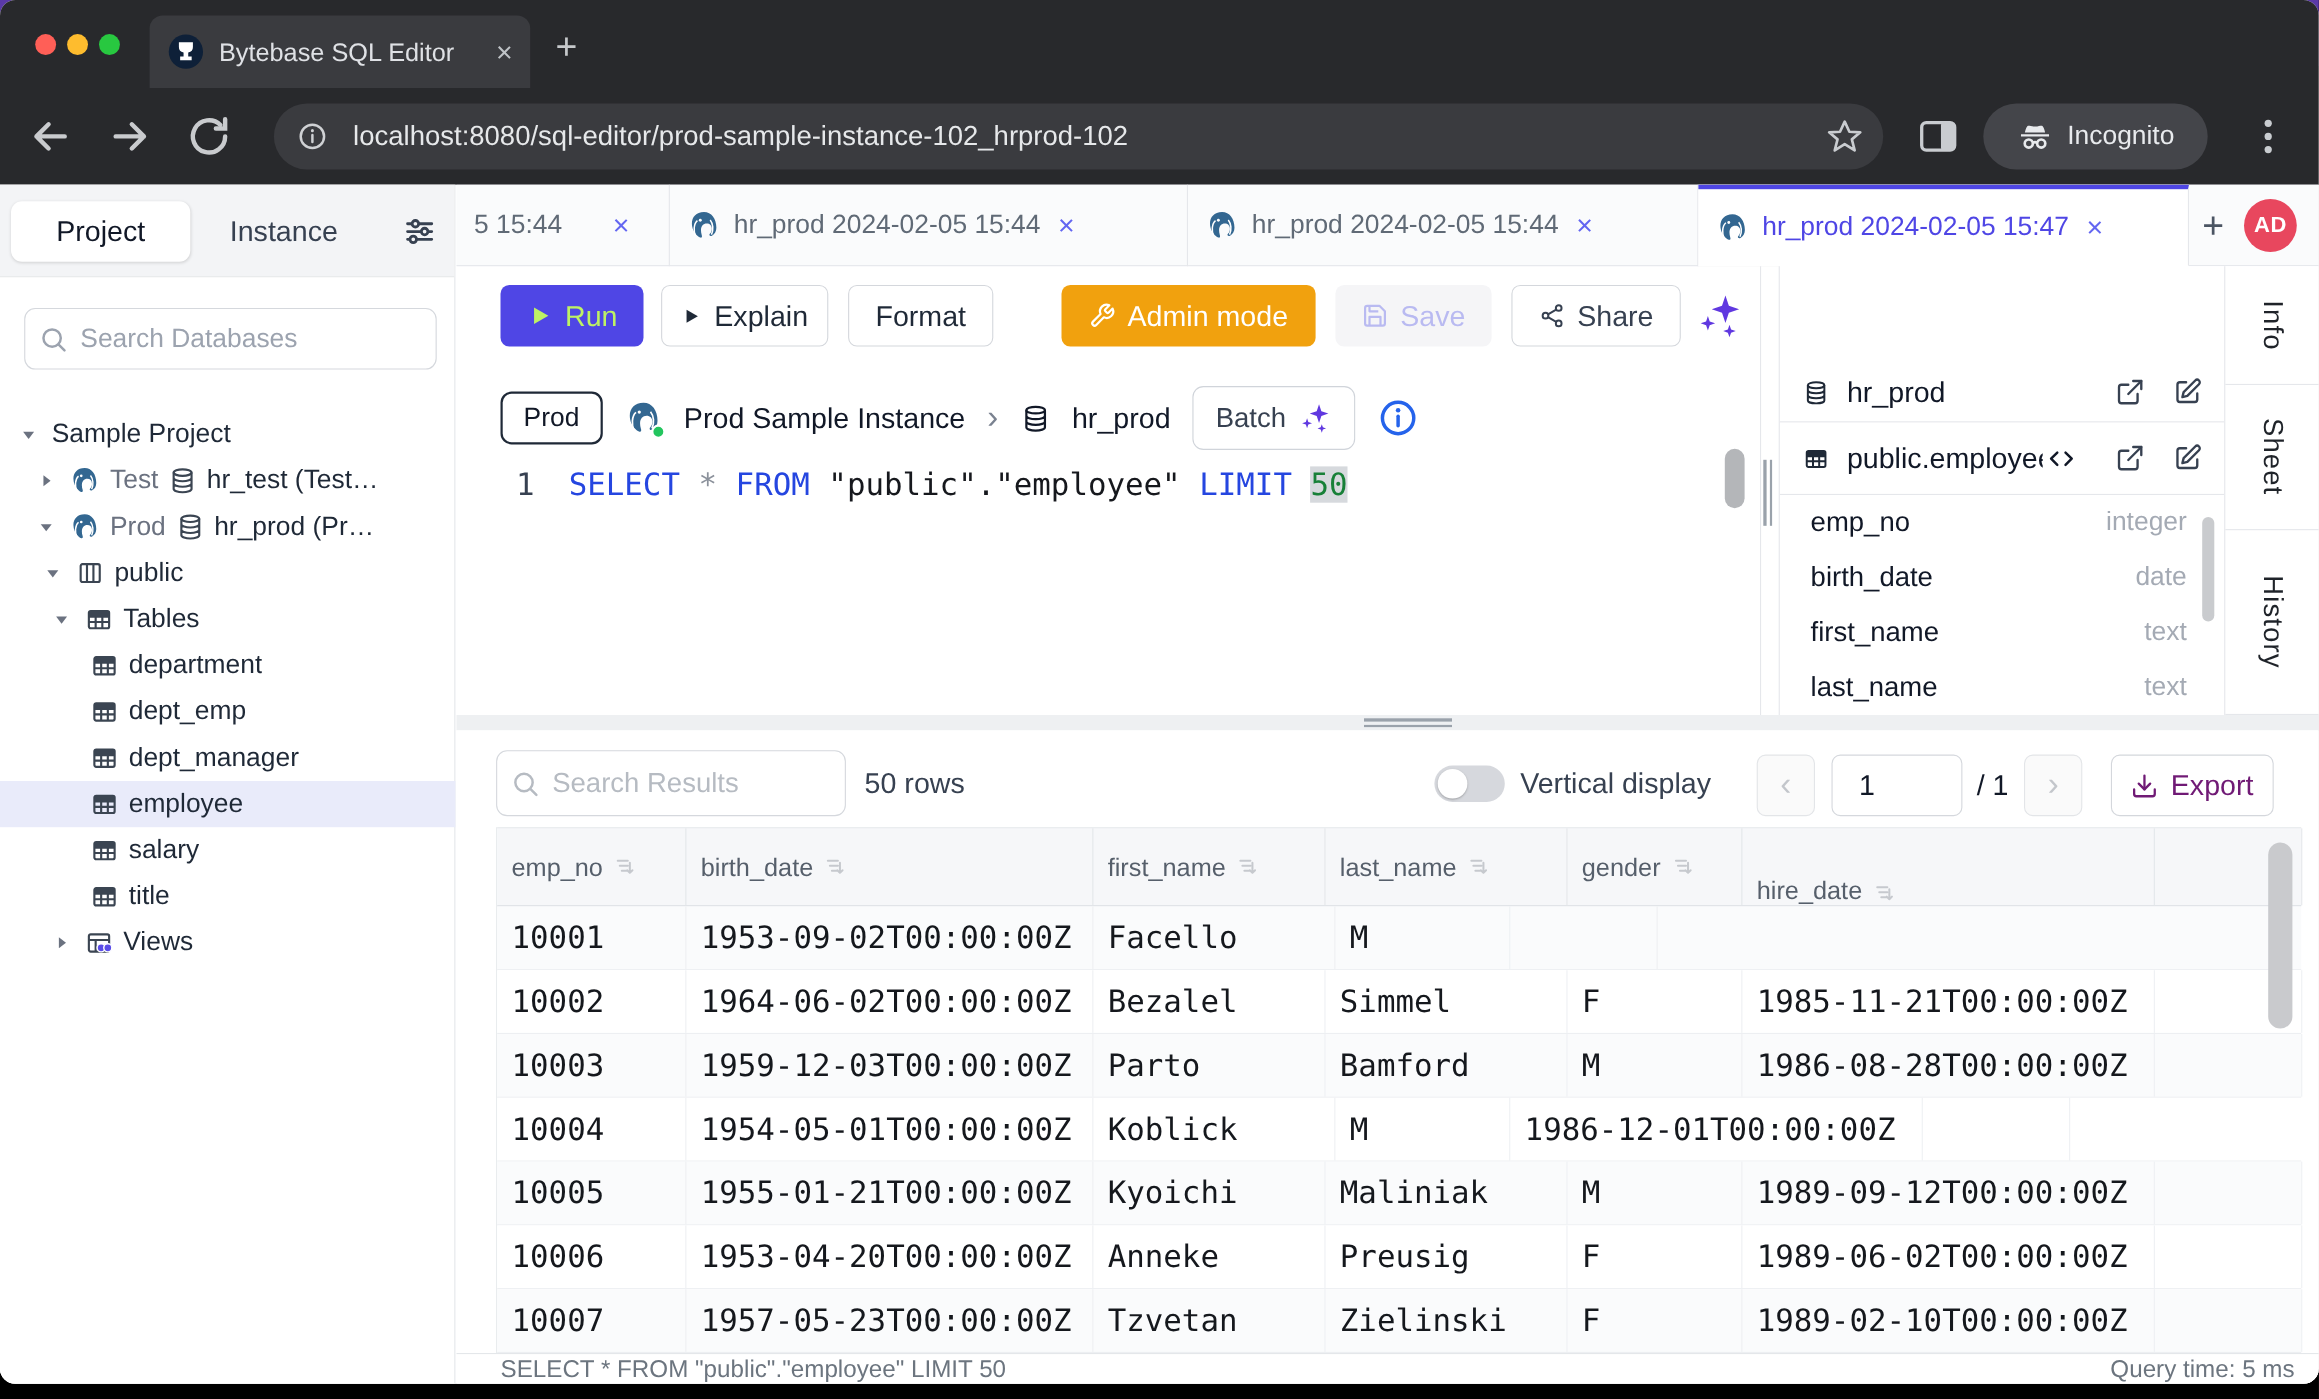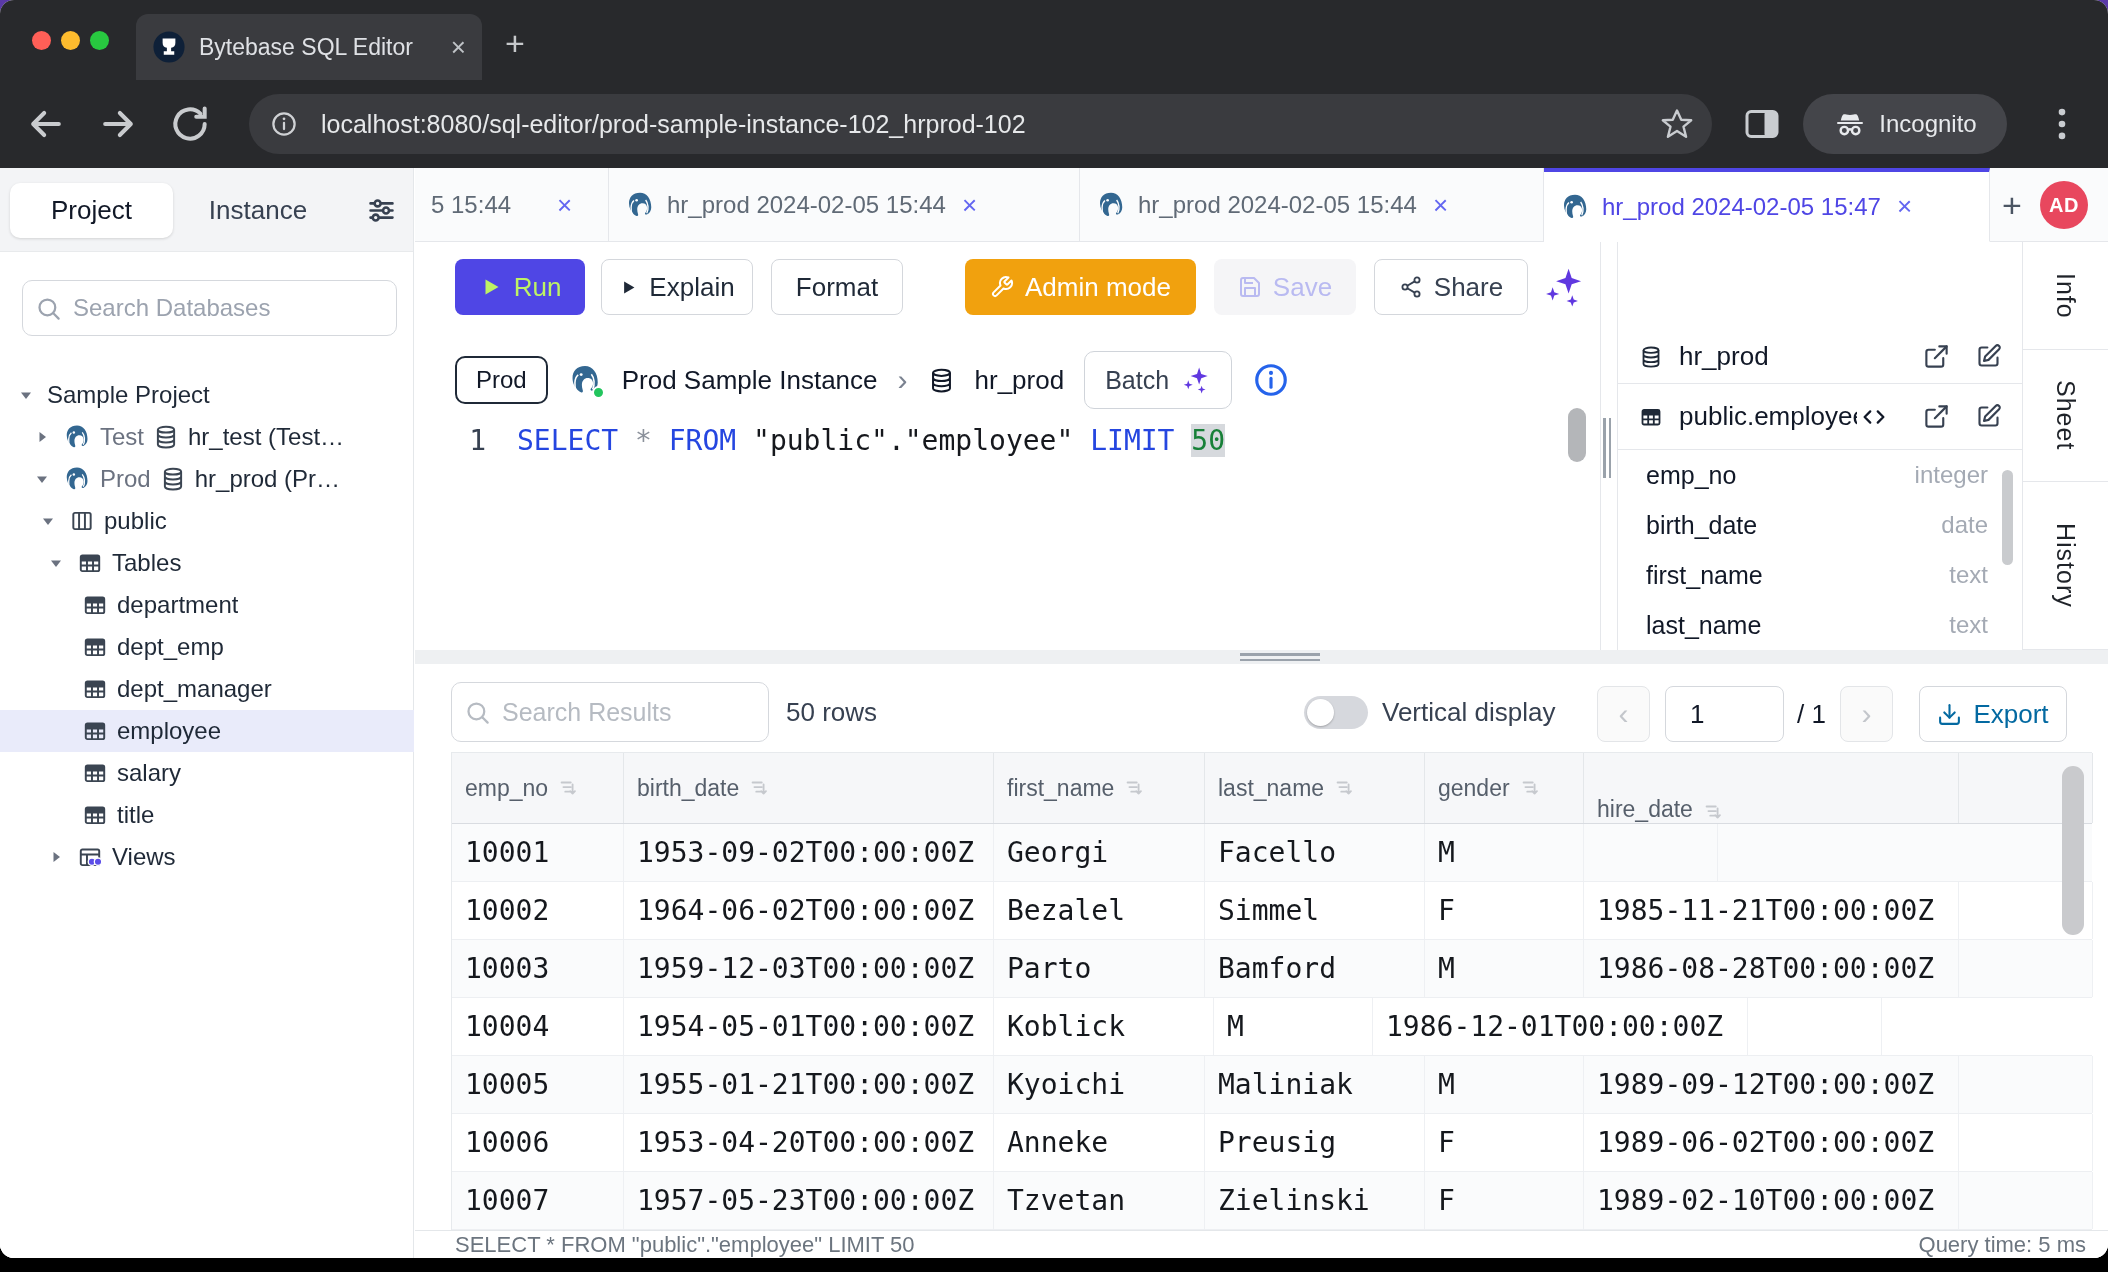--- a/index.html
+++ b/index.html
@@ -135,21 +135,21 @@
   .res-search input{border:0;outline:0;font-size:25px;width:100%;color:#374151;font-family:"Liberation Sans",sans-serif;}
   .res-search input::placeholder{color:#b6bbc2}
   .rowcount{position:absolute;left:371px;top:18px;height:60px;display:flex;align-items:center;font-size:26px;color:#374151;}
   .toggle{position:absolute;left:889px;top:32px;width:64px;height:33px;border-radius:17px;background:#d6d8dd;}
   .toggle .knob{position:absolute;left:3px;top:3px;width:27px;height:27px;border-radius:50%;background:#fff;box-shadow:0 1px 2px rgba(0,0,0,.25);}
   .tglabel{position:absolute;left:967px;top:18px;height:60px;display:flex;align-items:center;font-size:26px;color:#374151;}
   .pgbtn{position:absolute;top:22px;width:53px;height:56px;border:1px solid #e3e5e8;background:#fafafa;border-radius:8px;display:flex;align-items:center;justify-content:center;font-size:30px;color:#c3c6cb;}
   .pg-prev{left:1182px}.pg-next{left:1425px}
   .pginput{position:absolute;left:1250px;top:22px;width:119px;height:56px;border:1px solid #d5d8dd;border-radius:8px;font-size:26px;color:#111827;padding-left:24px;font-family:"Liberation Sans",sans-serif;outline:0;}
   .pgtotal{position:absolute;left:1382px;top:22px;height:56px;display:flex;align-items:center;font-size:26px;color:#111827;}
-  .exportbtn{position:absolute;left:1504px;top:22px;width:148px;height:56px;border:1px solid #d4d7dc;border-radius:8px;background:#fff;display:flex;align-items:center;justify-content:center;gap:11px;font-size:26px;color:#0369a1;}
+  .exportbtn{position:absolute;left:1504px;top:22px;width:148px;height:56px;border:1px solid #d4d7dc;border-radius:8px;background:#fff;display:flex;align-items:center;justify-content:center;gap:11px;font-size:26px;color:#701a75;}
   .exportbtn svg{width:25px;height:25px}
 
   .res-table{position:absolute;left:36px;top:88px;width:1641px;border-left:1px solid #e7eaed;}
   .thead{height:72px;background:#f6f7f9;display:flex;border-top:1px solid #e7eaed;border-bottom:1px solid #d9dce1;}
   .th{display:flex;align-items:center;gap:9px;padding-left:13px;font-size:23px;color:#565f6b;border-right:1px solid #e4e7ea;overflow:hidden;flex:none;}
   .th svg{width:22px;height:22px;color:#c6c9ce;flex:none}
   .trow2{height:58px;display:flex;border-bottom:1px solid #edeff2;background:#fff;}
   .trow2:nth-child(even){background:#fafbfc;}
   .td{font-family:"DejaVu Sans Mono",monospace;font-size:28px;color:#15181d;display:flex;align-items:center;padding-left:13px;border-right:1px solid #eef0f3;overflow:hidden;white-space:nowrap;flex:none;}
   .tb-scroll{position:absolute;left:1647px;top:102px;width:22px;height:169px;background:#c9cacd;border-radius:11px;}
@@ -736,21 +736,20 @@
                 <svg viewBox="0 0 24 24" fill="none" stroke="currentColor" stroke-width="2" stroke-linecap="round" stroke-linejoin="round">
                   <path d="M5 6h10M7 11h8M9 16h6M17 8v10m0 0l-2.6-2.6M17 18l2.6-2.6"></path>
                 </svg>
               </span>
             </div>
             <div class="th" style="width: 134px;"></div>
           </div>
           <div class="trow2">
             <div class="td" style="width: 172px;">10001</div>
             <div class="td" style="width: 370px;">1953-09-02T00:00:00Z</div>
-            <div class="td" style="width: 211px;">Georgi</div>
             <div class="td" style="width: 220px;">Facello</div>
             <div class="td" style="width: 159px;">M</div>
             <div class="td" style="width: 134px;"></div>
           </div>
           <div class="trow2">
             <div class="td" style="width: 172px;">10002</div>
             <div class="td" style="width: 370px;">1964-06-02T00:00:00Z</div>
             <div class="td" style="width: 211px;">Bezalel</div>
             <div class="td" style="width: 220px;">Simmel</div>
             <div class="td" style="width: 159px;">F</div>

